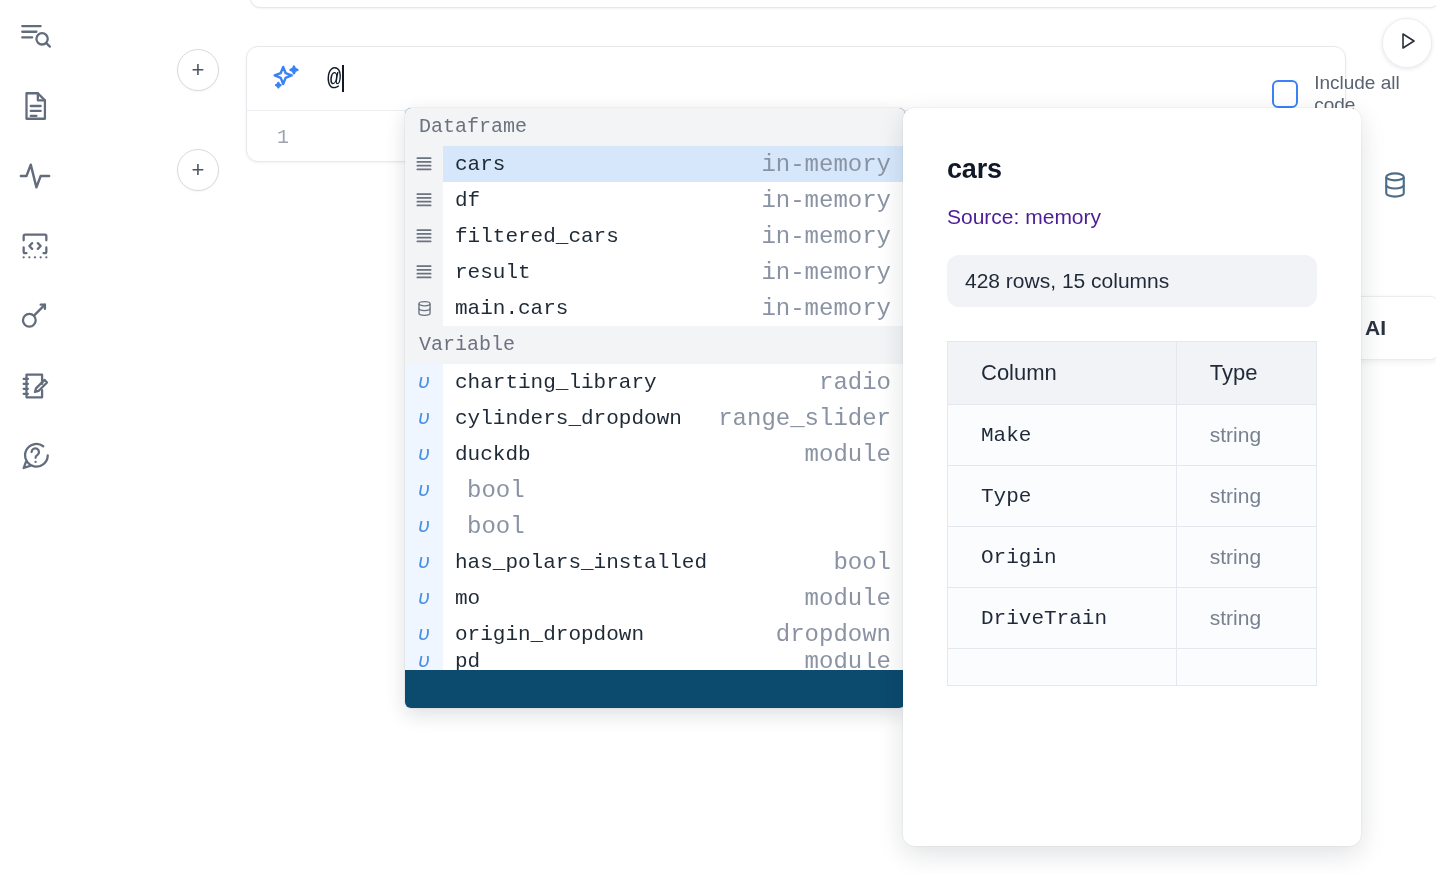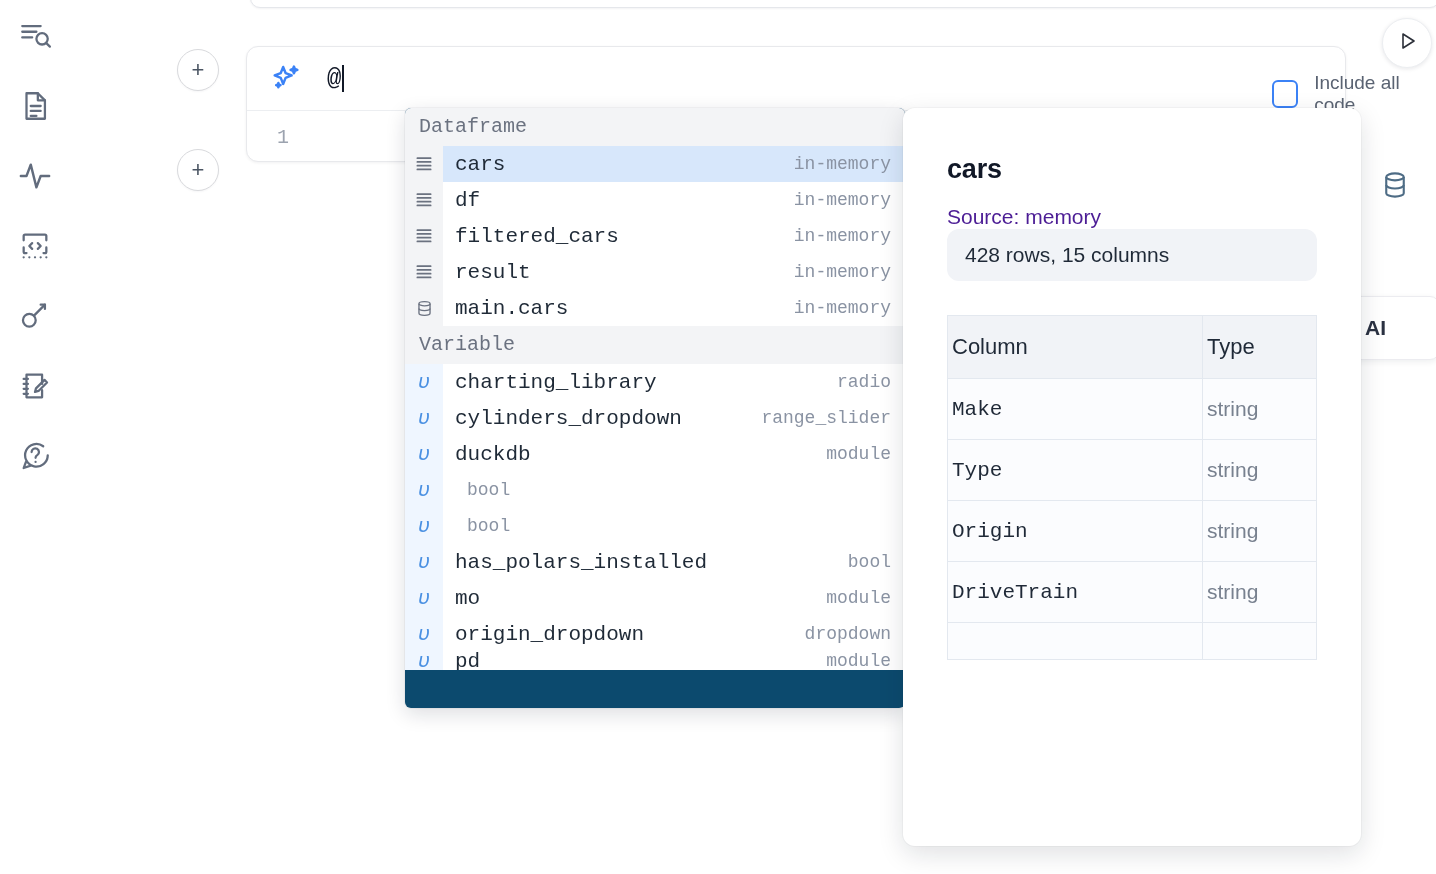--- a/index.html
+++ b/index.html
@@ -122,40 +122,40 @@
   .ac-gut {
     width:38px; height:36px; flex:none; display:flex; align-items:center; justify-content:center;
     background:#f3f4f6; color:#6b7280;
   }
   .ac-gut.var { background:#eff6ff; color:#4a90e2; font-style:italic; font-size:20px; }
   .ac-label-wrap {
     flex:1; height:36px; display:flex; align-items:center; justify-content:space-between;
     padding:0 14px 0 12px; min-width:0;
   }
   .ac-name { font-size:21px; color:#1f2a37; white-space:nowrap; }
-  .ac-type { font-size:18px; color:#8a93a3; white-space:nowrap; padding-left:12px; }
+  .ac-type { font-size:24px; color:#8a93a3; white-space:nowrap; padding-left:12px; }
   .ac-item.partial { height:18px; overflow:hidden; }
   .ac-item.partial .ac-gut, .ac-item.partial .ac-label-wrap { height:36px; }
 
   
   .doc {
     position:absolute; left:833px; top:108px; width:458px; height:738px;
     background:#fff; border-radius:12px;
     box-shadow:0 8px 26px rgba(16,24,40,.13), 0 0 0 1px rgba(16,24,40,.03);
     overflow:hidden; padding:46px 44px 0 44px;
   }
   .doc-title { font-size:27px; font-weight:bold; color:#111827; letter-spacing:-.2px; }
   .doc-src { margin-top:20px; font-size:21px; color:#4c1d95; }
   .doc-badge {
-    background:#f1f3f7; border-radius:12px;
+    margin-top:26px; background:#f1f3f7; border-radius:12px;
     padding:14px 18px; font-size:21px; color:#1f2937;
   }
   .doc-tbl { margin-top:34px; width:100%; border-collapse:collapse; }
   .doc-tbl th, .doc-tbl td {
-    border:1px solid #e3e8ef; text-align:left; padding:18px 4px;
+    border:1px solid #e3e8ef; text-align:left; padding:18px 33px;
     font-size:21px;
   }
   .doc-tbl th { background:#f1f3f7; color:#1f2937; font-weight:normal; font-size:22px; }
   .doc-tbl td.col { font-family:"Liberation Mono", monospace; color:#1f2937; background:#fbfcfe; }
   .doc-tbl td.typ { color:#78818f; background:#fbfcfe; }
 </style>
 </head>
 <body>
 
 <div class="root">

